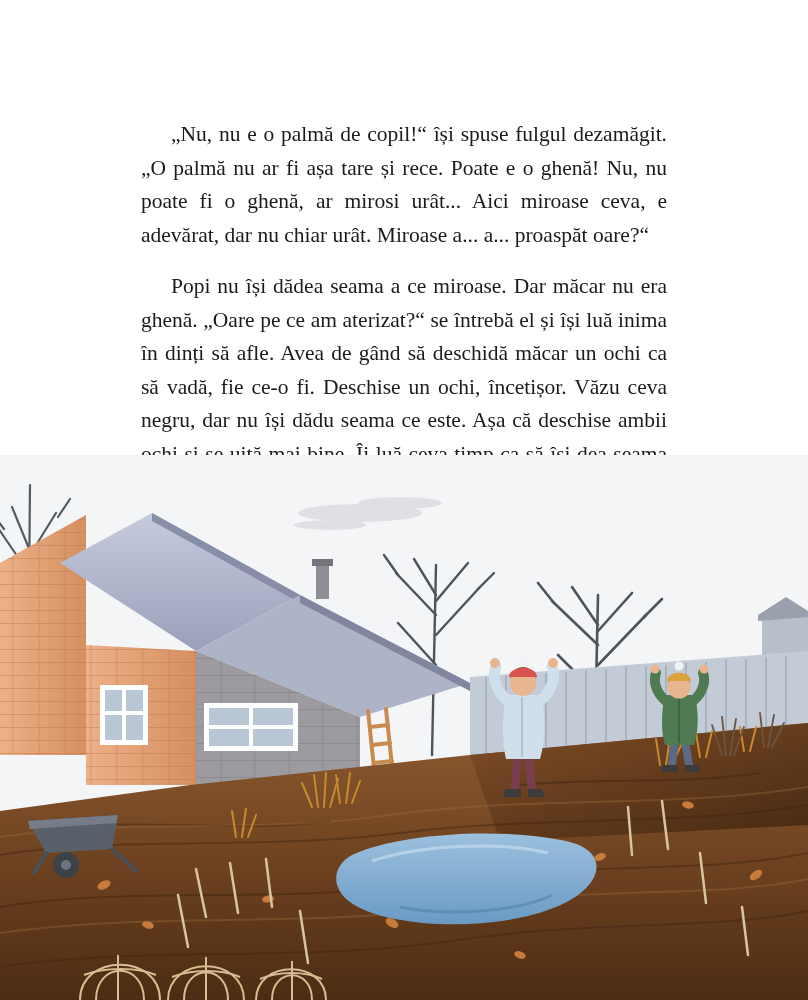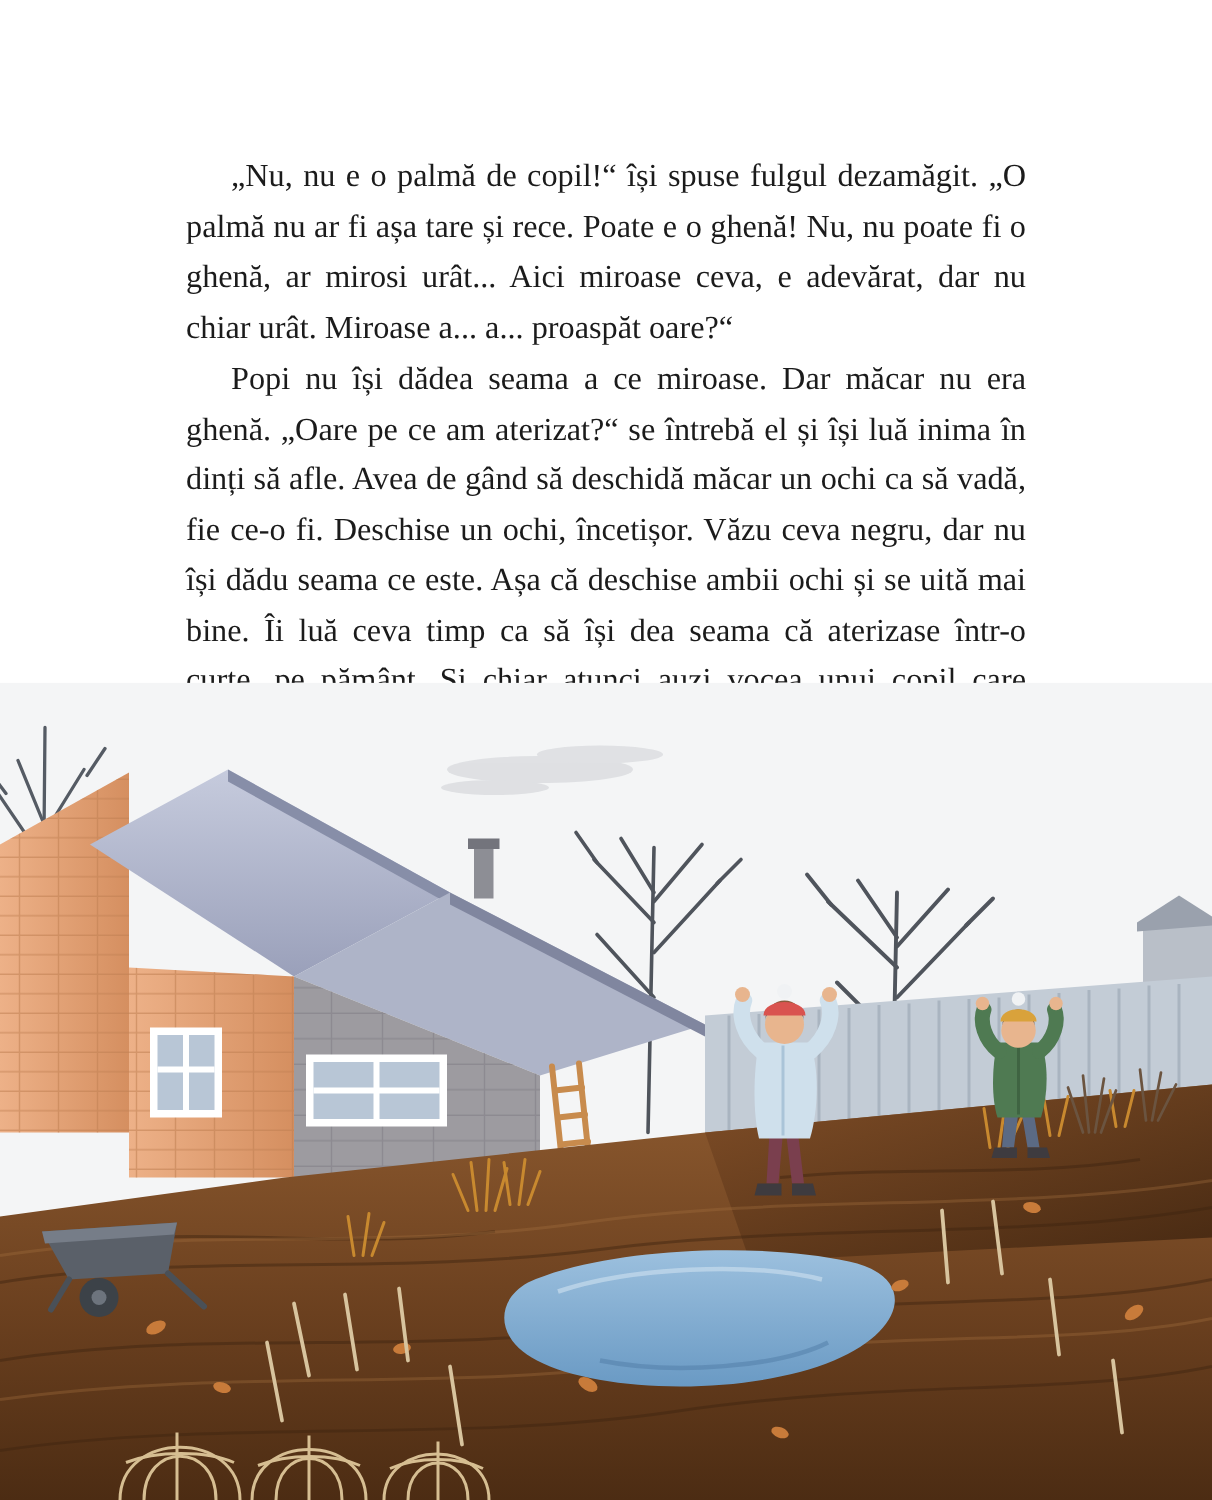--- a/index.html
+++ b/index.html
@@ -21,21 +21,21 @@
     overflow: hidden;
   }
   
   .text-block {
     position: absolute;
     left: 123px;
     top: 100px;
     width: 562px;
   }
   .para {
-    margin: 1px;
+    margin: 18px;
     font-family: "Liberation Serif", serif;
     font-size: 21.5px;
     line-height: 33.5px;
     color: #1b1b1b;
     text-align: justify;
     text-indent: 30px;
     -webkit-font-smoothing: antialiased;
   }
 
   

